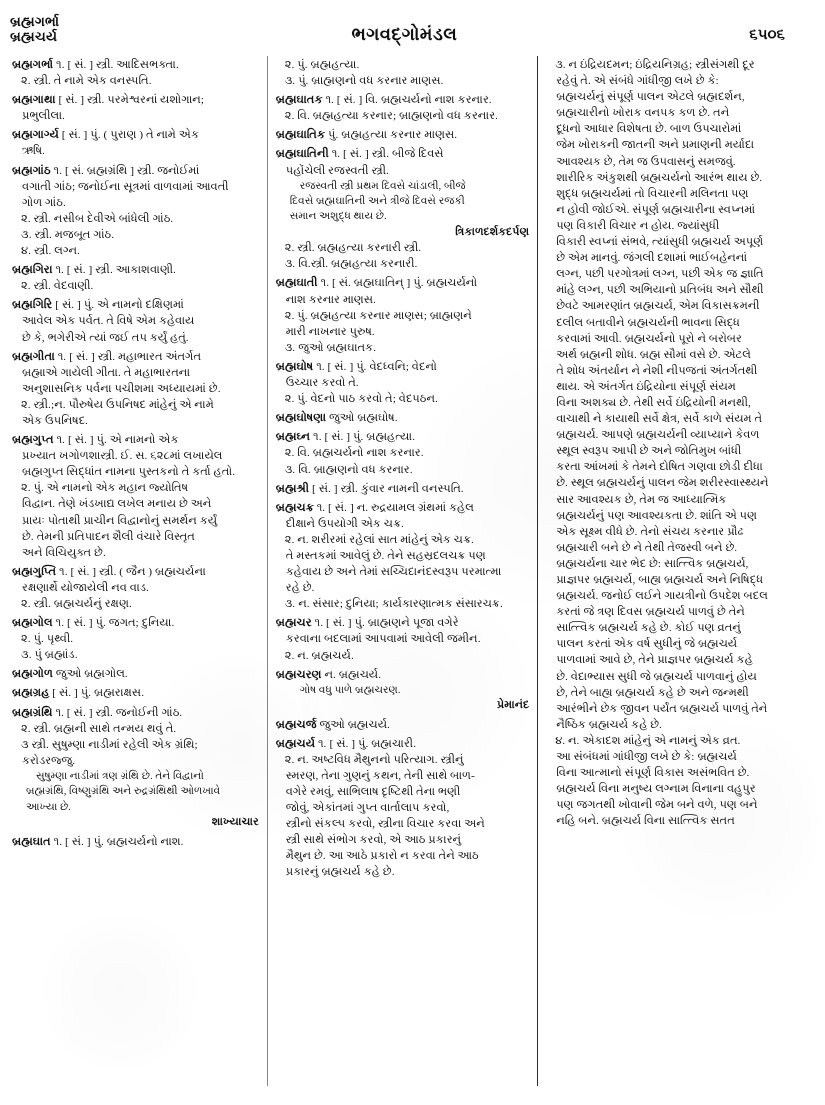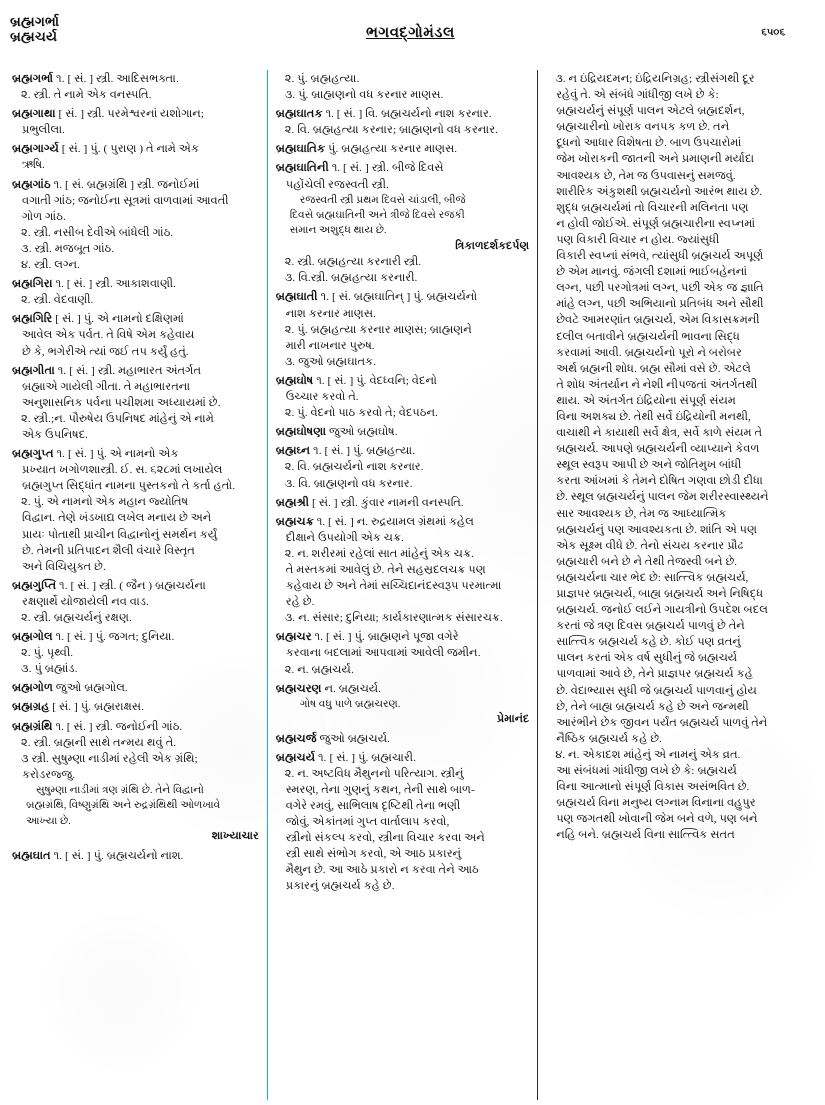--- a/index.html
+++ b/index.html
@@ -52,38 +52,37 @@
     display: flex;
     flex-direction: column;
     line-height: 1.12;
   }
   .hdr-left span {
     font-size: 13.5px;
     font-weight: bold;
     letter-spacing: 0.2px;
   }
   .hdr-center {
-    font-size: 15px;
+    font-size: 18px;
     font-weight: bold;
     padding-top: 10px;
     letter-spacing: 0.4px;
-    text-decoration: underline;
   }
   .hdr-right {
-    font-size: 10px;
+    font-size: 15px;
     font-weight: bold;
     padding-top: 12px;
     padding-right: 6px;
   }
 
   
   .columns {
     display: flex;
     height: 1030px;
-    margin-top: 16px;
+    margin-top: 2px;
   }
   .col {
     box-sizing: border-box;
     position: relative;
     padding: 0 8px;
   }
   .col-1 { width: 272px; }
   .col-2 { width: 281px; border-left: 1px solid #14b8a6; border-right: 1px solid #2b2b2b; }
   .col-3 { width: 268px; }
 

